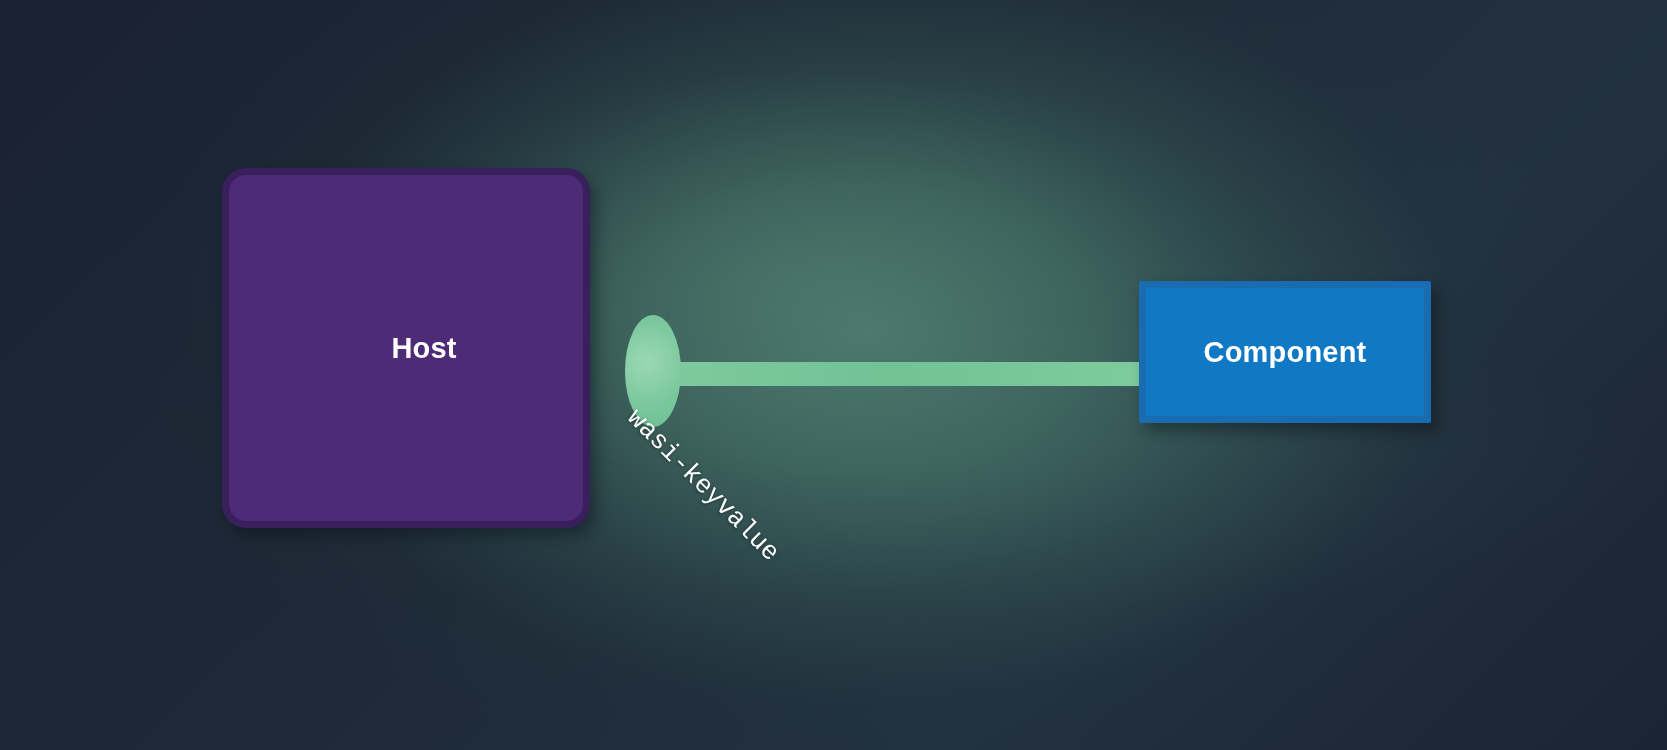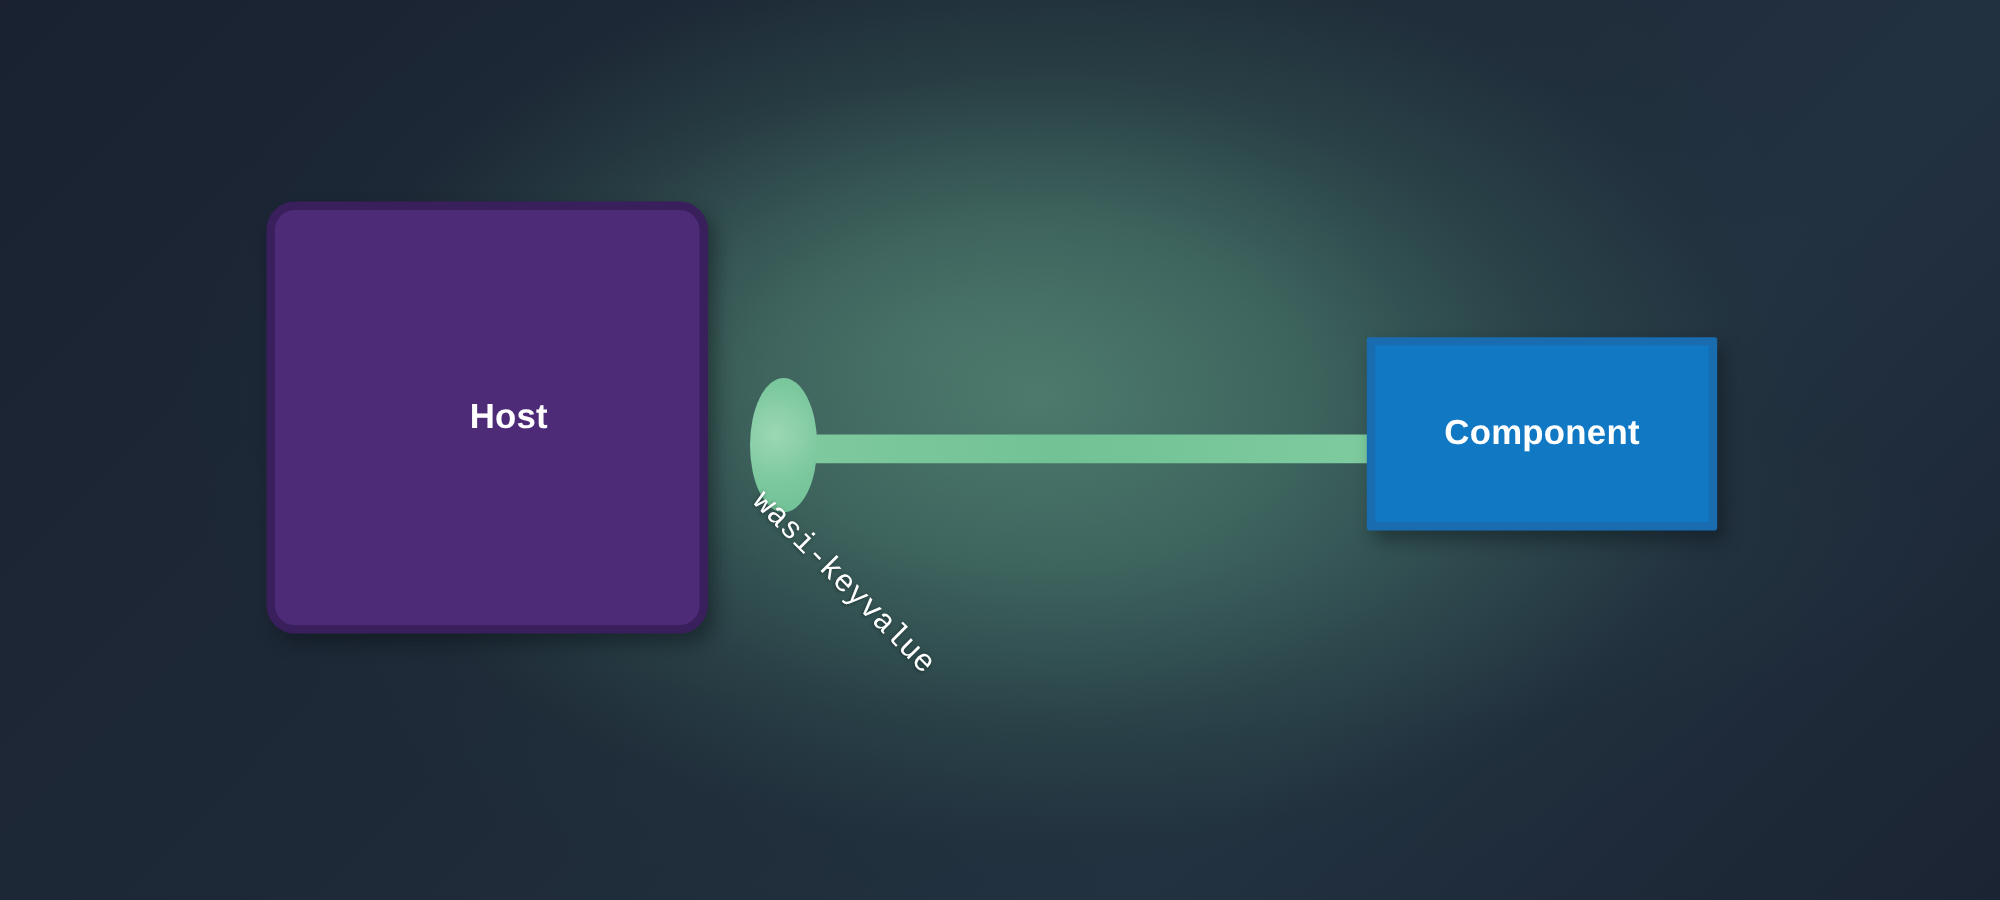--- a/index.html
+++ b/index.html
@@ -61,21 +61,21 @@
     letter-spacing: 0.2px;
     font-family: "Liberation Sans", sans-serif;
   }
 
   
   .component-node {
     position: absolute;
     left: 1139px;
     top: 281px;
     width: 292px;
-    height: 161px;
+    height: 142px;
     box-sizing: border-box;
     background: #1178c4;
     border: 7px solid #1a6cb0;
     border-radius: 2px;
     display: flex;
     align-items: center;
     justify-content: center;
     box-shadow: 6px 8px 14px rgba(8, 16, 20, 0.40);
   }
   .component-label {

